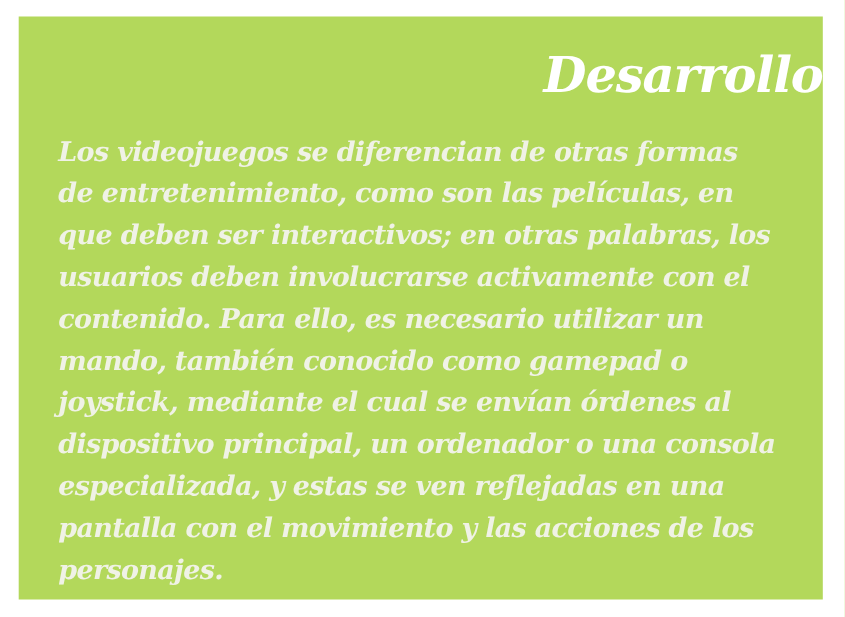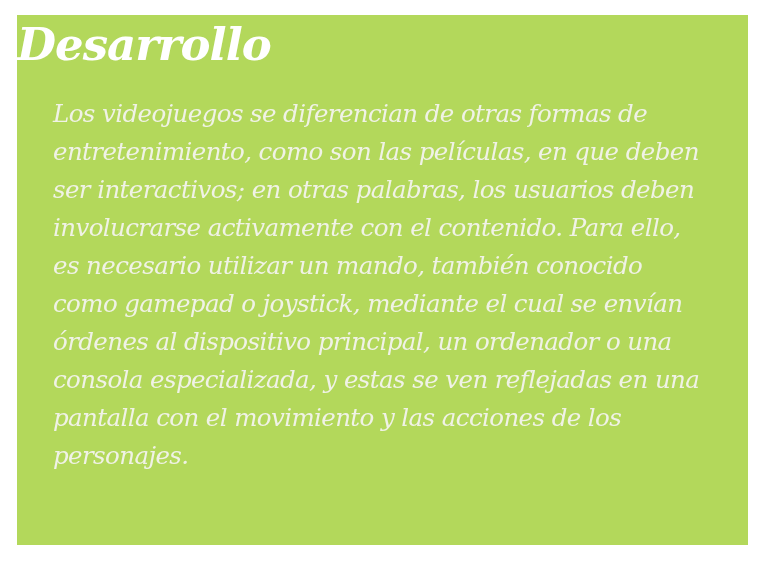--- a/index.html
+++ b/index.html
@@ -18,35 +18,35 @@
     position: absolute;
     left: 17px;
     top: 15px;
     width: 731px;
     height: 530px;
     background: #b3d85b;
     box-sizing: border-box;
   }
   .slide-title {
     margin: 0;
-    padding-top: 4px;
-    text-align: left;
+    padding-top: 28px;
+    text-align: right;
     font-family: "DejaVu Serif", serif;
     font-style: italic;
     font-weight: bold;
     font-size: 45px;
     line-height: 1.15;
     color: #ffffff;
     letter-spacing: -1px;
   }
   .slide-body {
     margin: 24px 38px 0 36px;
     font-family: "DejaVu Serif", serif;
     font-style: italic;
-    font-weight: normal;
+    font-weight: bold;
     font-size: 24.5px;
     line-height: 38px;
     color: #f0f2e6;
     letter-spacing: -0.6px;
     text-align: left;
   }
 </style>
 </head>
 <body>
 

